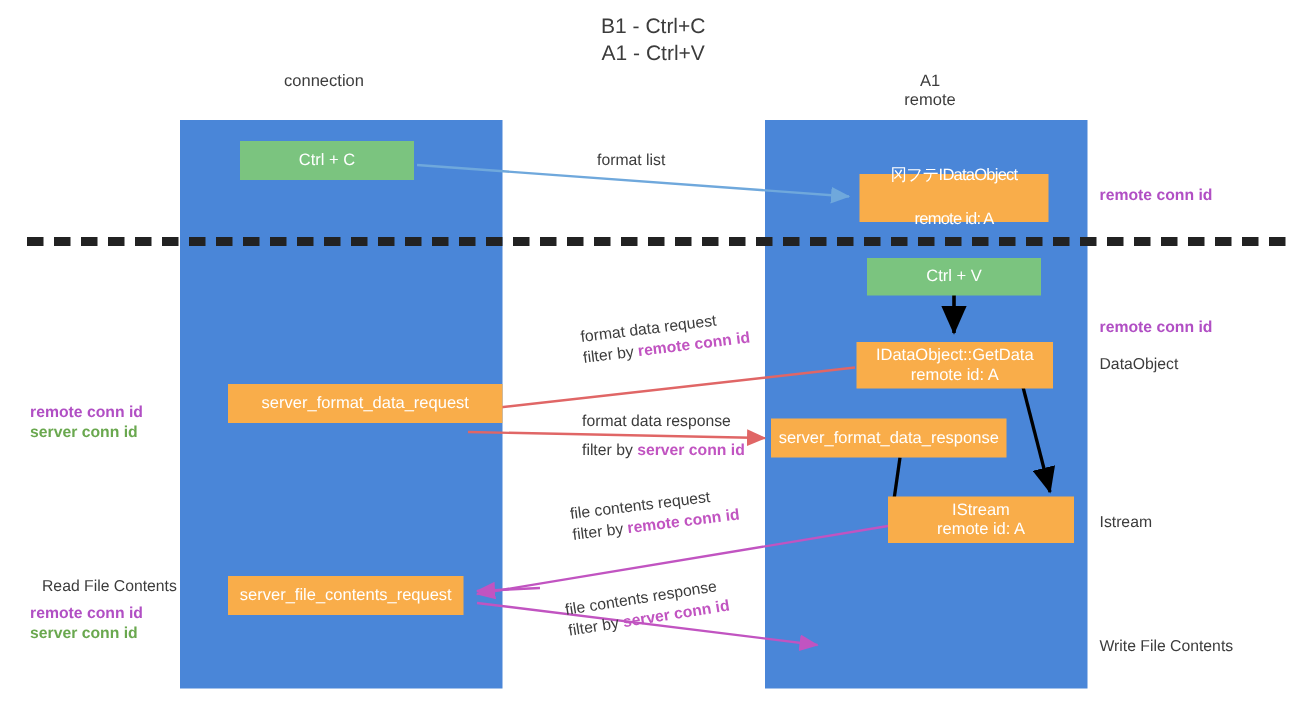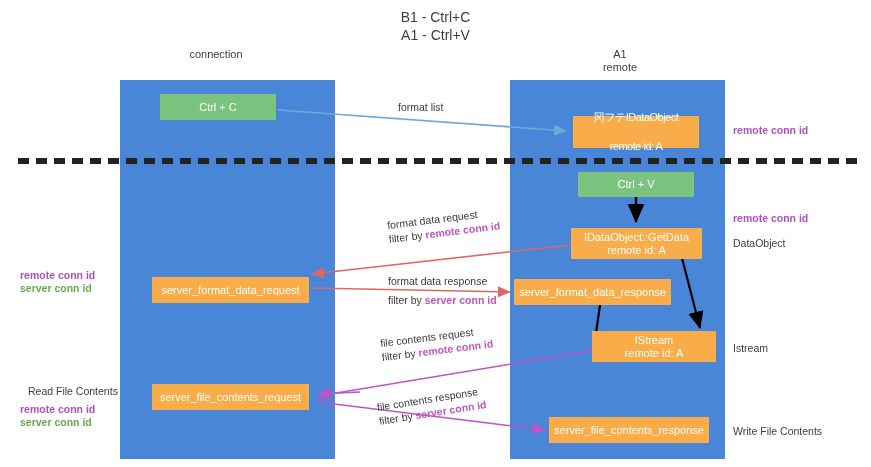--- a/index.html
+++ b/index.html
@@ -155,40 +155,37 @@
 
   <div class="node green" style="left:578px; top:172px; width:116px; height:25px;">
     <span>Ctrl + V</span>
   </div>
 
   <div class="node orange" style="left:571px; top:228px; width:131px; height:31px;">
     <span>IDataObject::GetData</span>
     <span class="l2">remote id: A</span>
   </div>
 
-  <div class="node orange" style="left:152px; top:277px; width:157px; height:26px;text-align:right;">
+  <div class="node orange" style="left:152px; top:256px; width:183px; height:26px;text-align:right;">
     <span>server_format_data_request</span>
   </div>
 
   <div class="node orange" style="left:514px; top:279px; width:157px; height:26px;">
     <span>server_format_data_response</span>
   </div>
 
   <div class="node orange" style="left:592px; top:331px; width:124px; height:31px;">
     <span>IStream</span>
     <span class="l2">remote id: A</span>
   </div>
 
   <div class="node orange" style="left:152px; top:384px; width:157px; height:26px;">
     <span>server_file_contents_request</span>
   </div>
 
-  <div class="node orange" style="left:549px; top:417px; width:160px; height:26px;">
-    <span>server_file_contents_response</span>
-  </div>
 
   <div class="edge-label" style="left:398px; top:100px;">format list</div>
 
   <div class="edge-label rot-neg7" style="left:388px; top:218px;">
     <div>format data request</div>
     <div>
       <span>filter by </span><span class="hl-remote">remote conn id</span>
     </div>
   </div>
 

